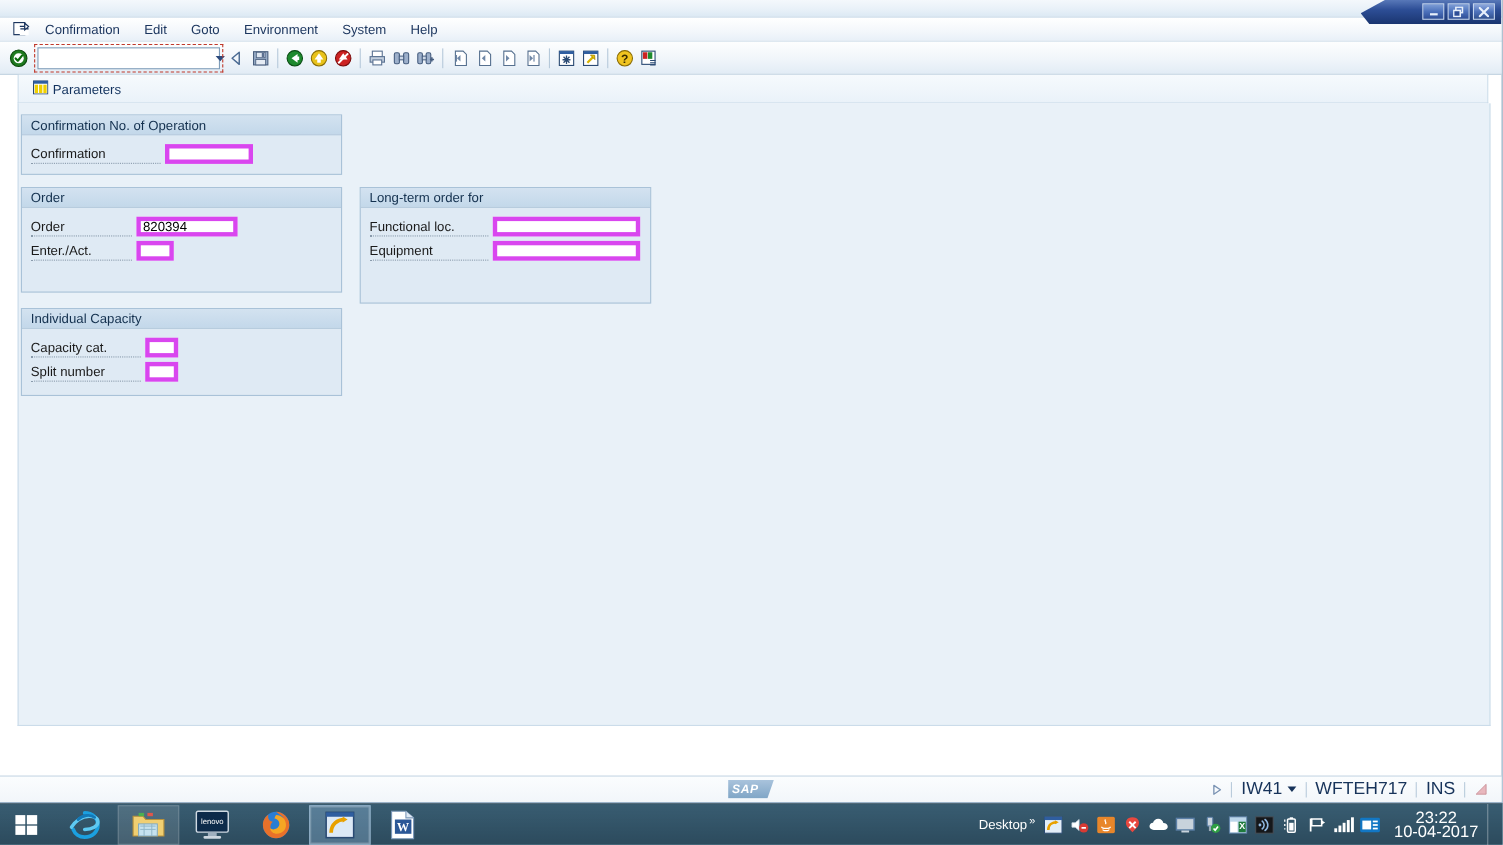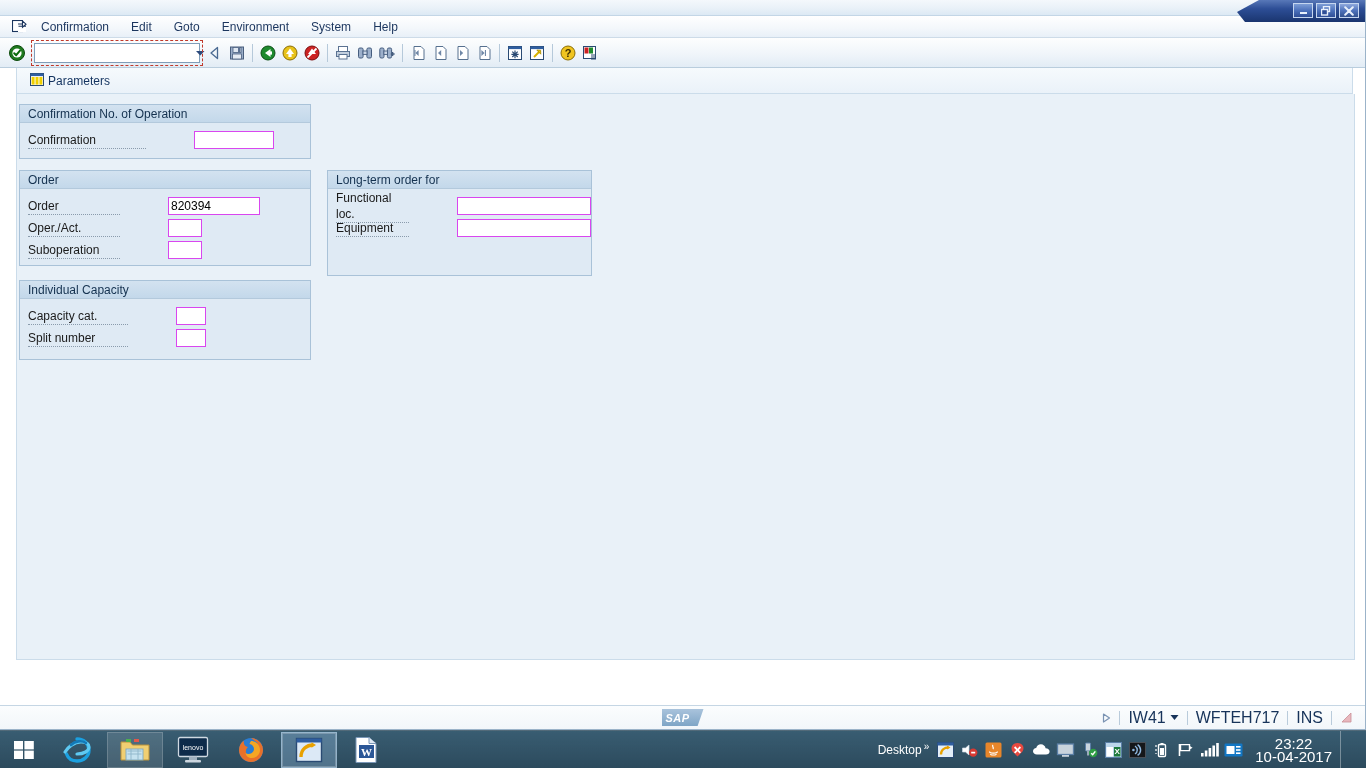--- a/index.html
+++ b/index.html
@@ -134,23 +134,23 @@
     border-bottom:1px solid #b3c9dc;
   }
   .gb-body { padding:6px 0 0 8px; }
   .frow { display:flex; align-items:center; height:22px; }
   .flabel {
     font-size:12px; color:#1a1a1a;
     border-bottom:1px dotted #8a9bac;
     display:inline-block; line-height:16px; margin-right:4px;
   }
   .fin {
-    background:#ffffff; border:1px solid #d946ef;
+    background:#ffffff; border:4px solid #d946ef;
     height:18px; font-size:12px; font-family:"Liberation Sans", sans-serif;
-    padding:0 2px; outline:none; color:#000;margin-left:44px;
+    padding:0 2px; outline:none; color:#000;
   }
 
   
   #statusbar {
     position:absolute; left:0; bottom:0; width:100%; height:24px;
     background: linear-gradient(180deg,#fbfdfe 0%, #f2f6fa 100%);
     border-top:1px solid #c5d6e4;
     display:flex; align-items:center;
   }
   #sap-logo {
@@ -185,21 +185,21 @@
     display:flex; align-items:center; justify-content:center; cursor:pointer;
     border:1px solid transparent;
   }
   .tb-app.pinned { background:rgba(255,255,255,0.12); border-color:rgba(255,255,255,0.18); }
   .tb-app.active {
     background:rgba(160,200,235,0.32);
     border:1px solid rgba(200,228,250,0.55);
     box-shadow: inset 0 0 0 1px rgba(255,255,255,0.22);
   }
   #tray {
-    margin-left:auto; display:flex; align-items:center; height:38px; padding-right:18px; gap:0;
+    margin-left:auto; display:flex; align-items:center; height:38px; padding-right:6px; gap:0;
   }
   #show-desktop-label {
     color:#ffffff; font-size:12px; padding:0 4px; display:flex; align-items:flex-start; gap:2px;
   }
   #show-desktop-label .chev { font-size:10px; margin-top:-2px; }
   .tray-ico {
     width:24px; height:38px; display:flex; align-items:center; justify-content:center; cursor:pointer;
   }
   #clock {
     color:#ffffff; font-size:15px; text-align:center; line-height:13px;
@@ -429,25 +429,21 @@
     </div>
 
     <div class="groupbox" style="left:2px; top:76px; width:292px; height:96px;">
       <div class="gb-title">Order</div>
       <div class="gb-body">
         <div class="frow">
           <span class="flabel" style="width:92px">Order</span>
           <input class="fin" style="width: 92px;" type="text" value="820394">
         </div>
         <div class="frow">
-          <span class="flabel" style="width:92px">Oper./Act.</span>
-          <input class="fin" style="width: 34px;" type="text">
-        </div>
-        <div class="frow">
-          <span class="flabel" style="width:92px">Suboperation</span>
+          <span class="flabel" style="width:92px">Enter./Act.</span>
           <input class="fin" style="width: 34px;" type="text">
         </div>
       </div>
     </div>
 
     <div class="groupbox" style="left:310px; top:76px; width:265px; height:106px;">
       <div class="gb-title">Long-term order for</div>
       <div class="gb-body">
         <div class="frow">
           <span class="flabel" style="width:108px">Functional loc.</span>

